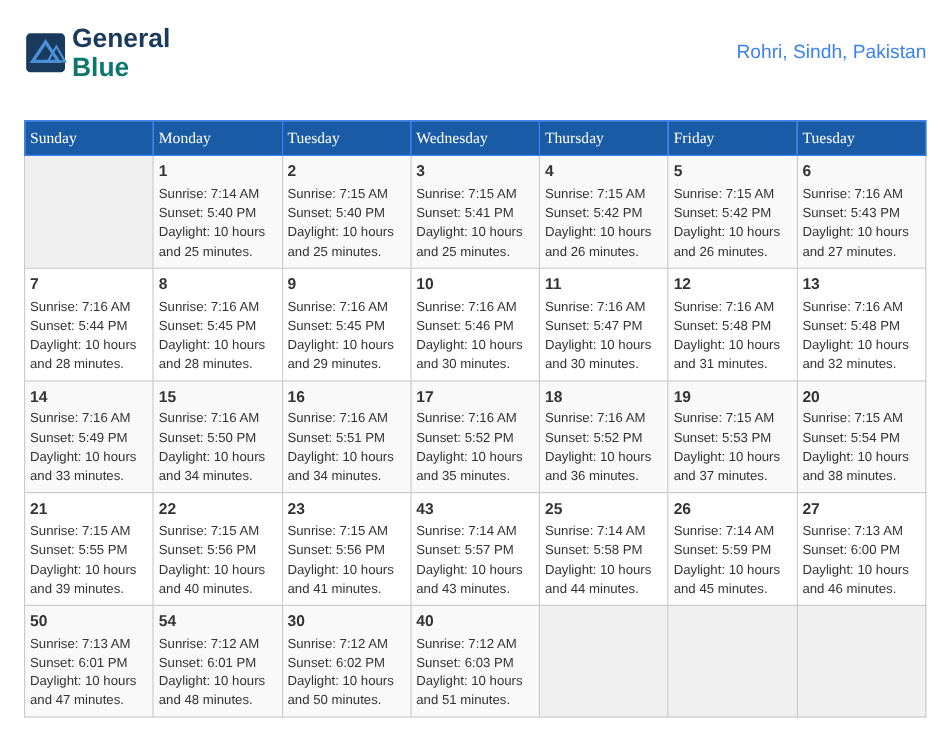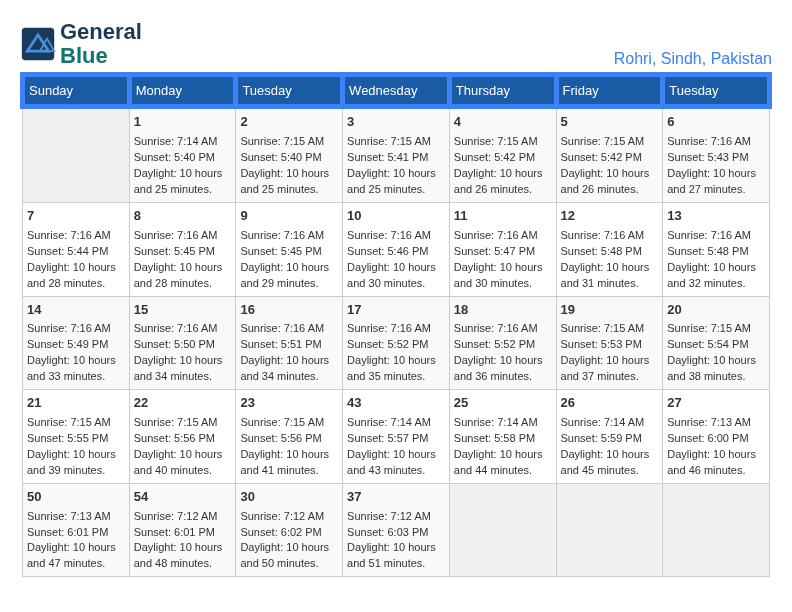--- a/index.html
+++ b/index.html
@@ -6,22 +6,22 @@
     body {
       font-family: Arial, sans-serif;
       background: #fff;
       width: 792px;
       min-height: 612px;
       padding: 20px;
     }
     .header {
       display: flex;
       justify-content: space-between;
-      align-items: flex-end;
-      margin-bottom: 4px;
+      align-items: center;
+      margin-bottom: 32px;
     }
     .logo {
       display: flex;
       align-items: center;
     }
     .logo-text {
       font-size: 22px;
       font-weight: bold;
       color: #1a3a5c;
       line-height: 1.1;
@@ -51,21 +51,22 @@
       border-collapse: collapse;
       font-size: 11px;
     }
     thead tr th {
       background-color: #1a5ba6;
       color: #fff;
       padding: 6px 4px;
       text-align: left;
       font-size: 13px;
       font-weight: normal;
-      border: 5px solid #3b82f6;
+      border: 1px solid #3b82f6;
+      font-family: Liberation Serif, serif;
     }
     tbody tr td {
       border: 1px solid #ccc;
       vertical-align: top;
       padding: 4px;
       width: calc(100% / 7);
       min-height: 80px;
       color: #333;
       line-height: 1.45;
     }
@@ -247,21 +248,21 @@
         </td>
         <td>
           <span class="day-num">54</span>
           <div class="day-info">Sunrise: 7:12 AM<br>Sunset: 6:01 PM<br>Daylight: 10 hours and 48 minutes.</div>
         </td>
         <td>
           <span class="day-num">30</span>
           <div class="day-info">Sunrise: 7:12 AM<br>Sunset: 6:02 PM<br>Daylight: 10 hours and 50 minutes.</div>
         </td>
         <td>
-          <span class="day-num">37</span>
+          <span class="day-num">40</span>
           <div class="day-info">Sunrise: 7:12 AM<br>Sunset: 6:03 PM<br>Daylight: 10 hours and 51 minutes.</div>
         </td>
         <td class="empty-cell"></td>
         <td class="empty-cell"></td>
         <td class="empty-cell"></td>
       </tr>
     </tbody>
 </table>
 
 </body></html>

